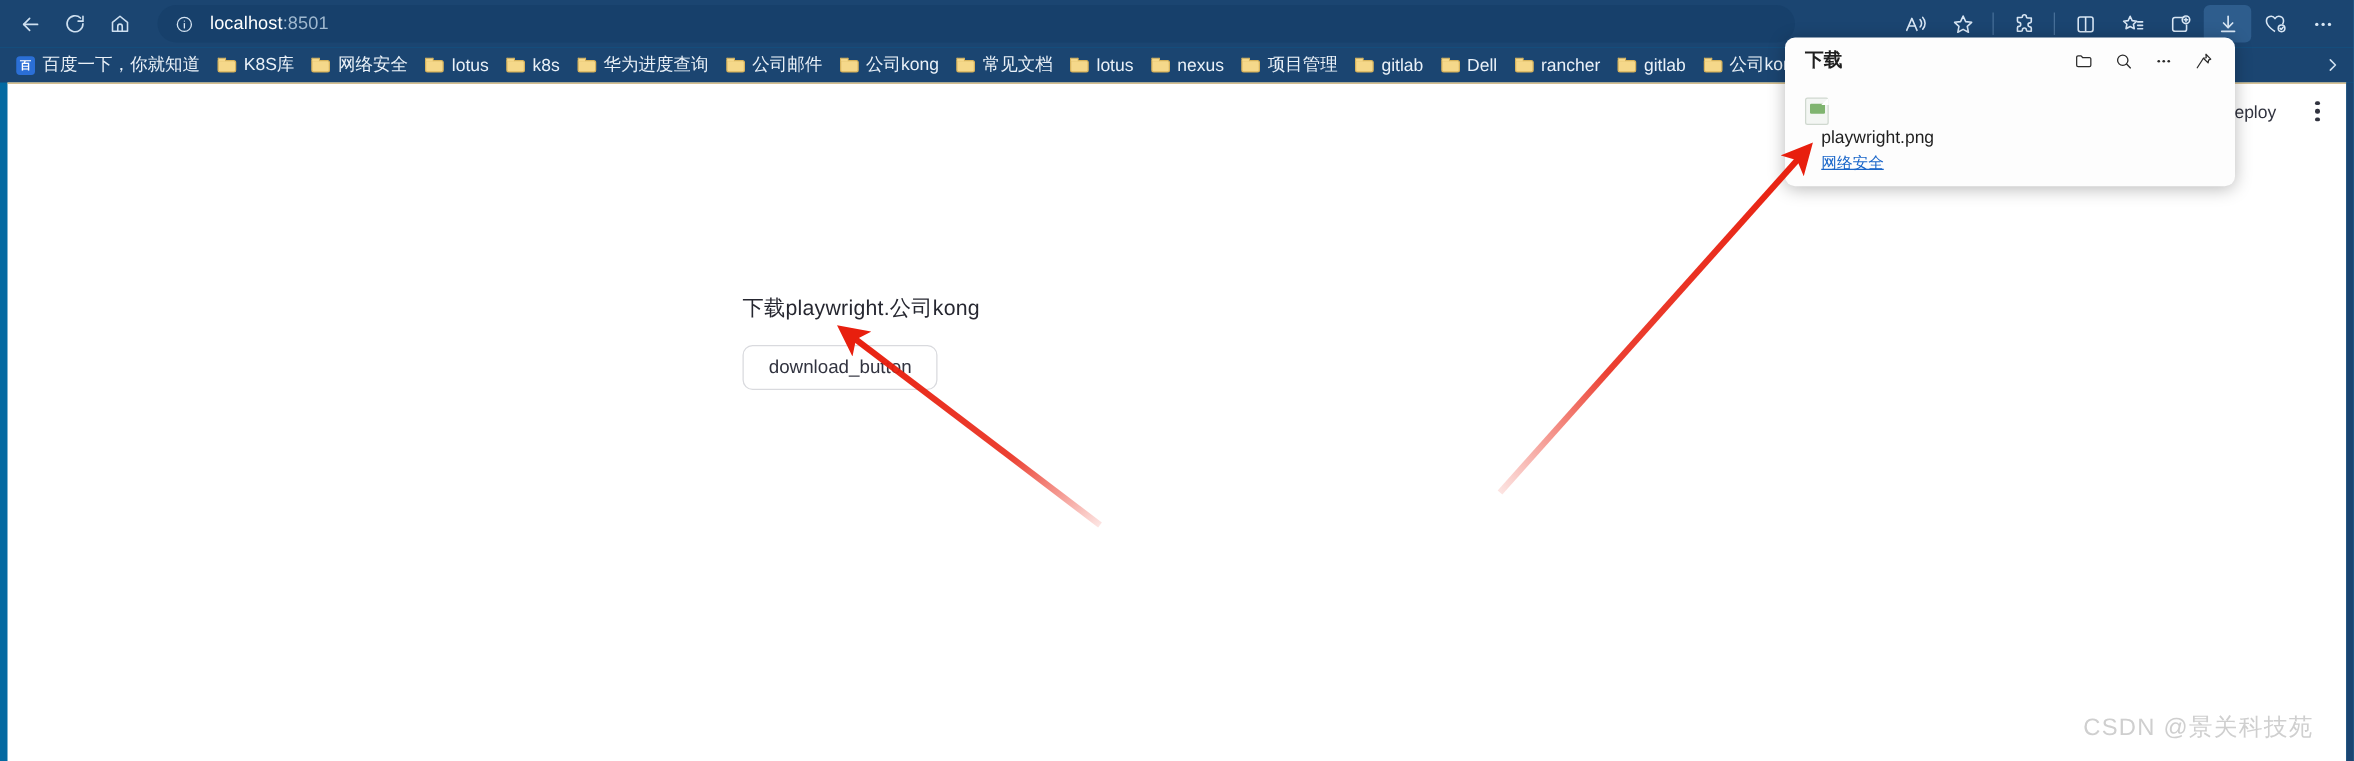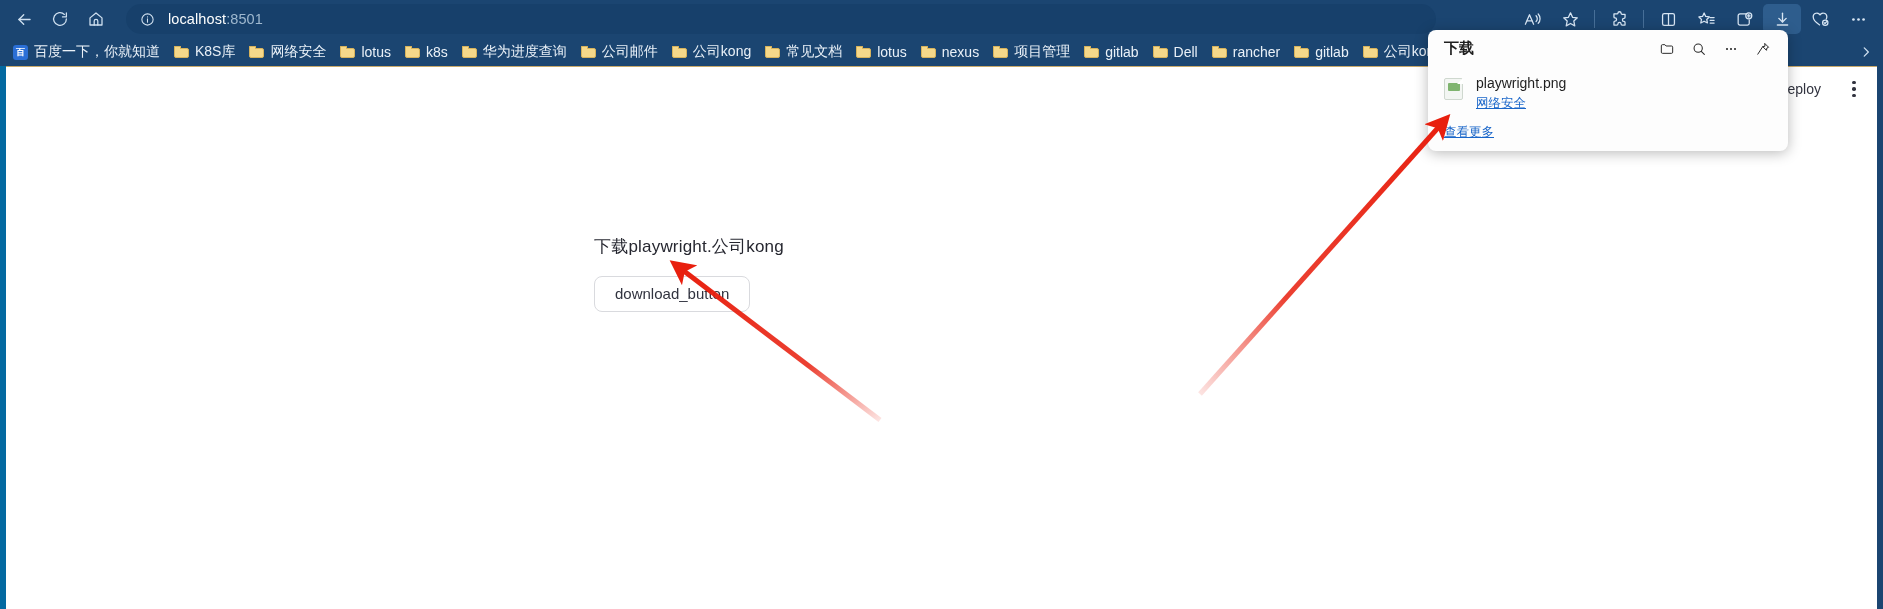--- a/index.html
+++ b/index.html
@@ -107,21 +107,21 @@
   .fly-head{
     height:37px;display:flex;align-items:center;padding:0 10px 0 16px;justify-content:space-between;
   }
   .fly-title{font-size:15px;color:#1f1f1f;font-weight:600;}
   .fly-actions{margin-left:auto;display:flex;align-items:center;gap:2px;}
   .fly-ico{
     width:30px;height:28px;display:flex;align-items:center;justify-content:center;
     border-radius:4px;color:#2b2b2b;
   }
   .fly-body{padding:4px 0 10px 0;}
-  .dl-item{display:flex;align-items:flex-start;padding:3px 16px 0 16px;}
+  .dl-item{display:flex;align-items:flex-start;padding:3px 16px 0 16px;flex-direction:column;}
   .file-ico{
     width:19px;height:22px;flex:0 0 auto;margin-top:4px;position:relative;
     background:#f3f6f3;border:1px solid #cfd8cf;border-radius:2px;box-sizing:border-box;
   }
   .file-ico:before{
     content:"";position:absolute;left:3px;top:4px;width:12px;height:8px;background:#7fb46f;border-radius:1px;
   }
   .file-ico:after{
     content:"";position:absolute;right:-1px;top:-1px;border-width:0 0 6px 6px;border-style:solid;
     border-color:transparent transparent #ffffff transparent;
@@ -375,23 +375,20 @@
         </span>
       </span>
     </div>
     <div class="fly-body">
       <div class="dl-item">
         <span class="file-ico"></span>
         <span class="dl-meta">
           <span class="dl-name">playwright.png</span><br>
           <a class="dl-open" href="#">网络安全</a>
         </span>
-      </div>
-      <div class="fly-more">
-        <a href="#">查看更多</a>
       </div>
     </div>
   </div>
 
   <svg class="arrows" viewBox="0 0 1883 609">
     <defs>
       <marker id="ah" markerWidth="5" markerHeight="5" refX="3.4" refY="2.5" orient="auto">
         <path d="M0,0 L5,2.5 L0,5 L1.2,2.5 z" fill="#e81f0e"></path>
       </marker>
       <linearGradient id="fade1" x1="1" y1="1" x2="0" y2="0">
@@ -402,13 +399,14 @@
       <linearGradient id="fade2" x1="0" y1="1" x2="1" y2="0">
         <stop offset="0%" stop-color="#e81f0e" stop-opacity="0.12"></stop>
         <stop offset="35%" stop-color="#e81f0e" stop-opacity="0.85"></stop>
         <stop offset="100%" stop-color="#e81f0e" stop-opacity="1"></stop>
       </linearGradient>
     </defs>
     <line x1="880" y1="420" x2="676" y2="265" stroke="url(#fade1)" stroke-width="5" marker-end="url(#ah)"></line>
     <line x1="1200" y1="394" x2="1445" y2="120" stroke="url(#fade2)" stroke-width="5" marker-end="url(#ah)"></line>
   </svg>
 
+  <div class="watermark">CSDN @景关科技苑</div>
 </div>
 
 </body></html>

